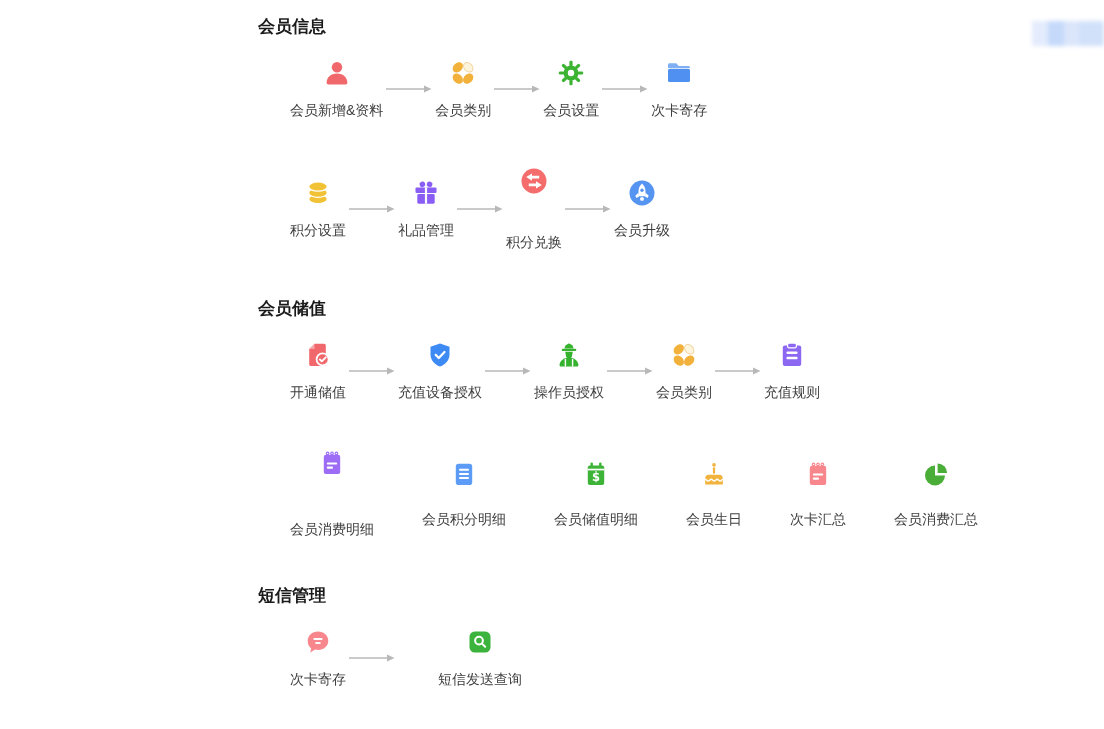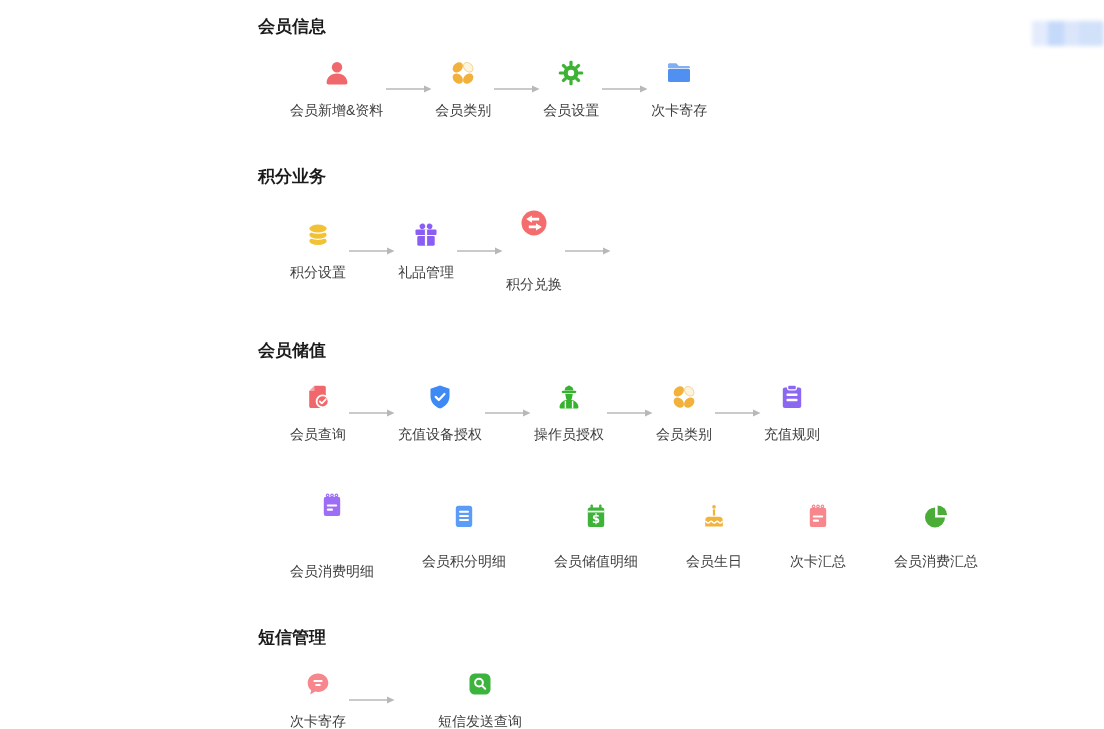--- a/index.html
+++ b/index.html
@@ -232,21 +232,20 @@
               <svg>
                 <use href="#i-folder"></use>
               </svg>
             </span>
           <span class="lbl">次卡寄存</span>
         </div>
       </div>
     </div>
 
     <div class="section">
-      <div class="sec-title">积分业务</div>
       <div class="flow">
         <div class="node" style="color: rgb(241, 194, 53);">
           <span class="ico">
               <svg>
                 <use href="#i-coins"></use>
               </svg>
             </span>
           <span class="lbl">积分设置</span>
         </div>
         <div class="arrow" style="color: rgb(184, 184, 184);">
@@ -273,33 +272,41 @@
                 <use href="#i-exchange"></use>
               </svg>
             </span>
           <span class="lbl">积分兑换</span>
         </div>
         <div class="arrow" style="color: rgb(184, 184, 184);">
             <svg>
               <use href="#i-arrow"></use>
             </svg>
           </div>
+        <div class="node" style="color: rgb(85, 148, 240);">
+          <span class="ico">
+              <svg>
+                <use href="#i-rocket"></use>
+              </svg>
+            </span>
+          <span class="lbl">会员升级</span>
+        </div>
       </div>
     </div>
 
     <div class="section">
       <div class="sec-title">会员储值</div>
       <div class="flow">
         <div class="node" style="color: rgb(241, 104, 108);">
           <span class="ico">
               <svg>
                 <use href="#i-doccheck"></use>
               </svg>
             </span>
-          <span class="lbl">会员查询</span>
+          <span class="lbl">开通储值</span>
         </div>
         <div class="arrow" style="color: rgb(184, 184, 184);">
             <svg>
               <use href="#i-arrow"></use>
             </svg>
           </div>
         <div class="node" style="color: rgb(61, 138, 245);">
           <span class="ico">
               <svg>
                 <use href="#i-shield"></use>

